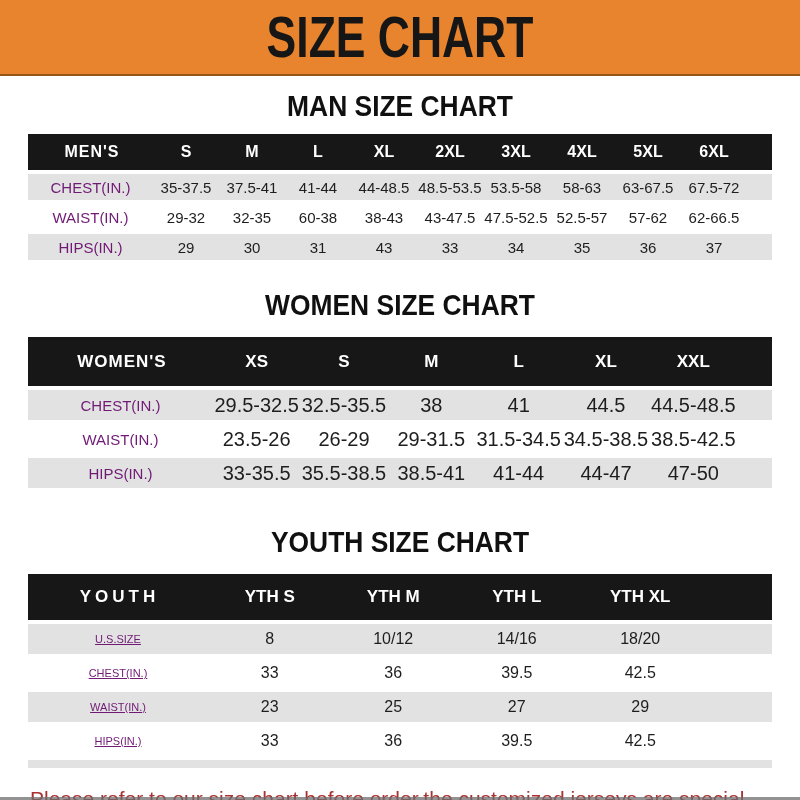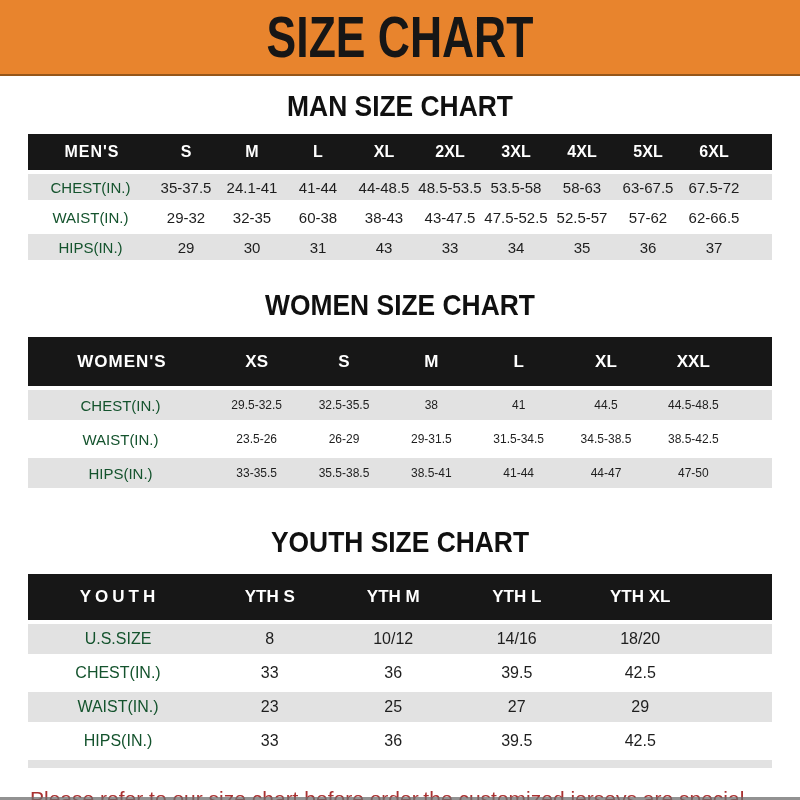--- a/index.html
+++ b/index.html
@@ -37,36 +37,36 @@
   tr.bar th{
     background:var(--bar-bg,#171717);color:#ffffff;font-weight:bold;
     text-align:center;overflow:hidden;white-space:nowrap;
   }
   th.label-cell{text-align:left;padding-left:4px;}
   td{
     text-align:center;color:#1e1e1e;overflow:hidden;white-space:nowrap;
     background:#ffffff;
   }
   tr.alt td{background:var(--stripe-bg,#E2E2E2);}
-  td.label-cell{color:#14532d;}
+  td.label-cell{color:#701a75;}
   
   .sec-0 tr.bar th{height:34px;font-size:16px;}
   .sec-0 th.label-cell{font-size:23px;letter-spacing:1px;}
   .sec-0 td{height:24px;font-size:15px;}
   .sec-0 td.label-cell{font-size:15px;}
   
   .sec-1 tr.bar th{height:47px;font-size:17px;}
   .sec-1 th.label-cell{font-size:25px;letter-spacing:1px;margin-left:48px;}
-  .sec-1 td{height:28px;font-size:12px;}
+  .sec-1 td{height:28px;font-size:20px;}
   .sec-1 td.label-cell{font-size:15px;}
   
   .sec-2 tr.bar th{height:44px;font-size:17px;}
   .sec-2 th.label-cell{font-size:24px;letter-spacing:4px;}
   .sec-2 td{height:28px;font-size:16px;}
-  .sec-2 td.label-cell{font-size:16px;}
+  .sec-2 td.label-cell{font-size:11px;text-decoration:underline;}
   .table-endstrip{height:8px;background:var(--stripe-bg,#E2E2E2);margin-top:0px;}
   
   .footer{margin:15px 0 0 30px;}
   .footer p{
     margin:0;font-size:21px;line-height:31px;
     color:var(--notice-color,#A93131);
   }
   .bottom-line{
     position:absolute;left:0;bottom:0;width:800px;height:3px;
     background:#6e6e6e;opacity:0.75;
@@ -108,21 +108,21 @@
             <th>4XL</th>
             <th>5XL</th>
             <th>6XL</th>
             <th></th>
           </tr>
         </thead>
         <tbody>
           <tr class="alt">
             <td class="label-cell">CHEST(IN.)</td>
             <td>35-37.5</td>
-            <td>24.1-41</td>
+            <td>37.5-41</td>
             <td>41-44</td>
             <td>44-48.5</td>
             <td>48.5-53.5</td>
             <td>53.5-58</td>
             <td>58-63</td>
             <td>63-67.5</td>
             <td>67.5-72</td>
             <td></td>
           </tr>
           <tr>

